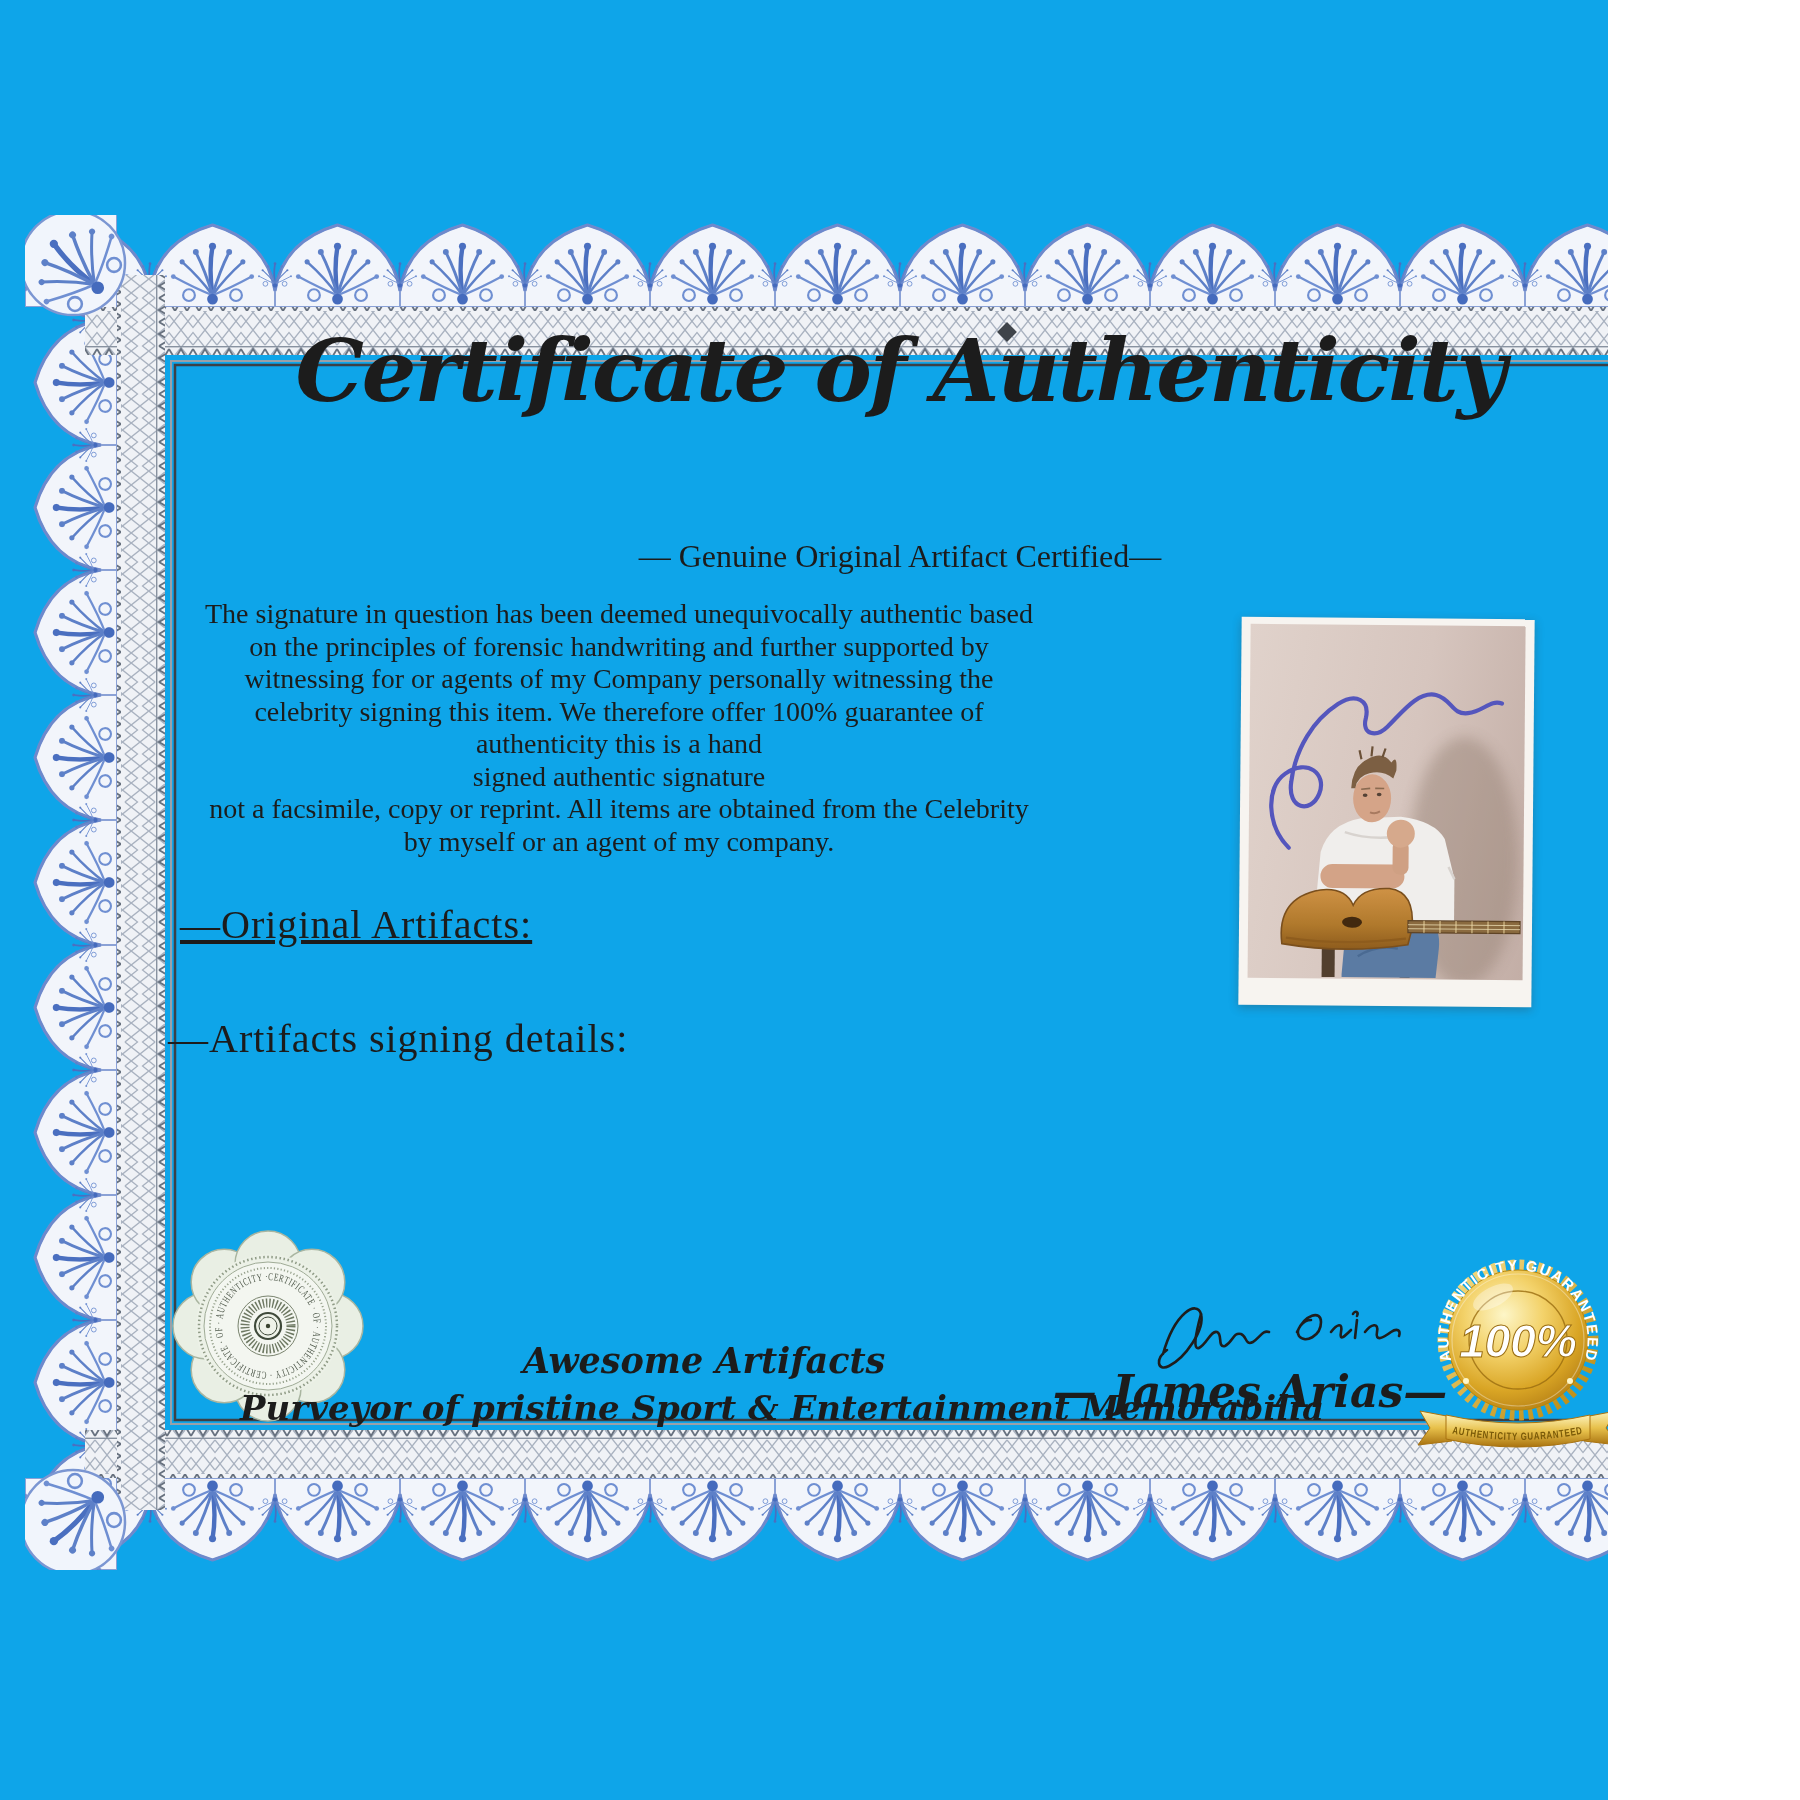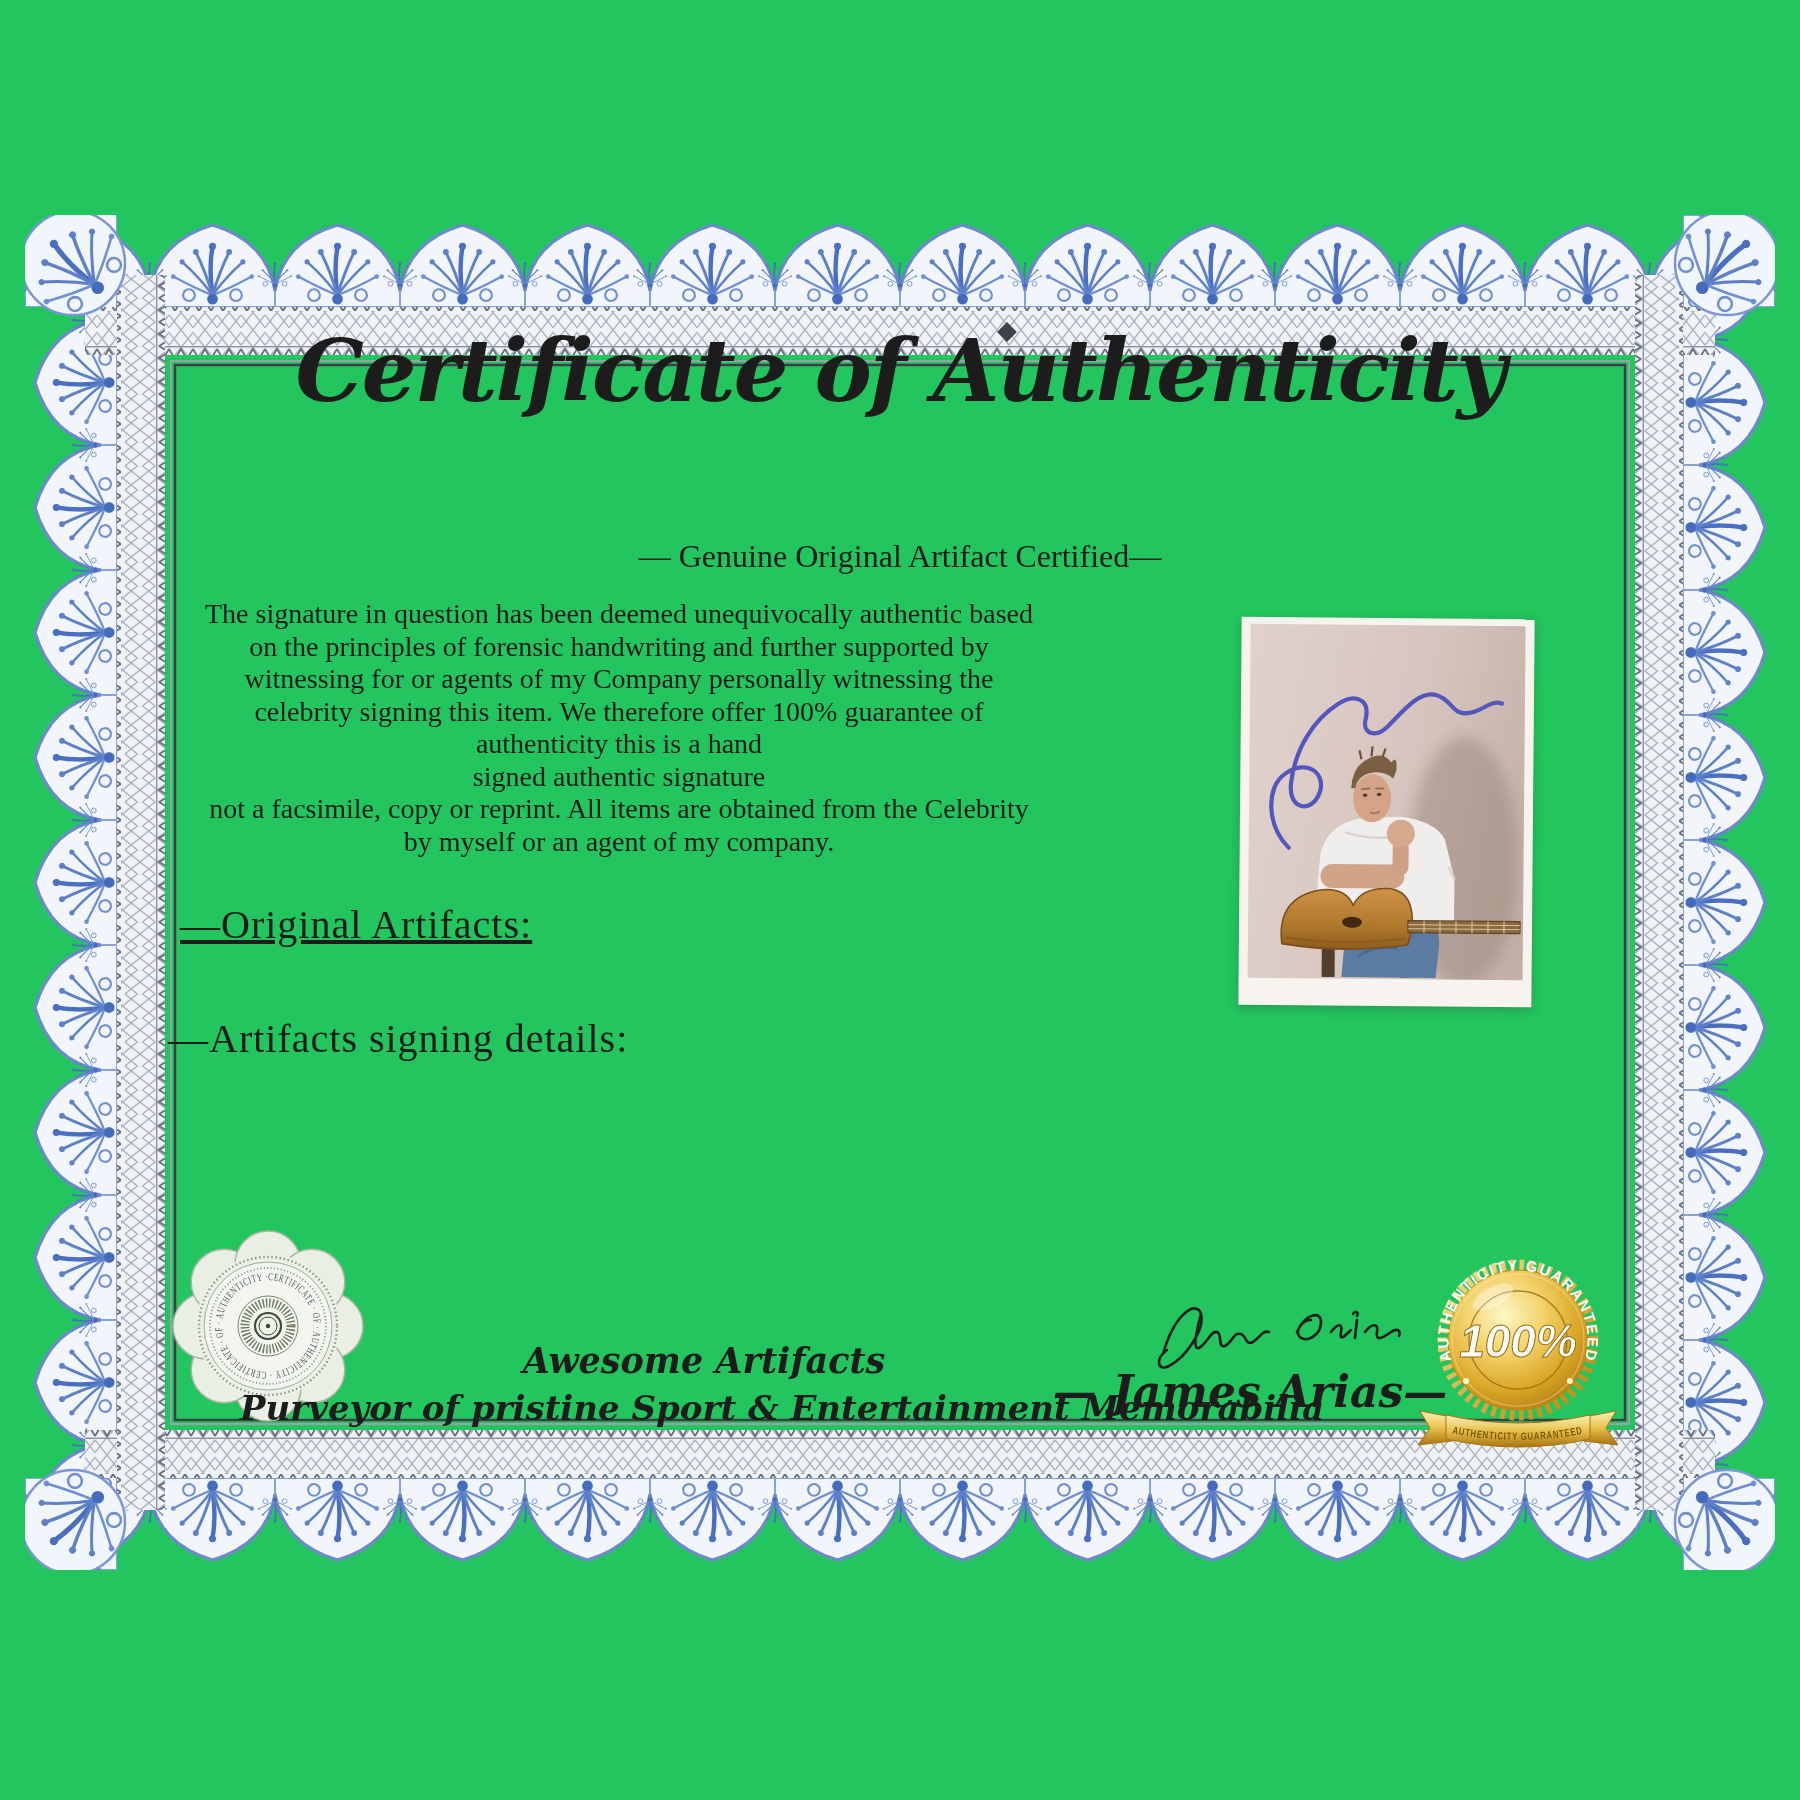--- a/index.html
+++ b/index.html
@@ -1,16 +1,16 @@
 <!DOCTYPE html>
 <html><head>
 <meta charset="utf-8">
 <style>
   html,body{margin:0;padding:0;background:#ffffff;}
-  .page{position:relative;width:1800px;height:1800px;background:#22c55e;overflow:hidden;
+  .page{position:relative;width:1608px;height:1800px;background:#0ea5e9;overflow:hidden;
         font-family:"Liberation Serif",serif;color:#1c1c1c;}
   .abs{position:absolute;}
   .title{left:162px;top:320px;width:1476px;text-align:center;
          font-family:"DejaVu Serif",serif;font-style:italic;font-weight:600;
          font-size:86px;letter-spacing:-2px;white-space:nowrap;}
   .subtitle{left:162px;top:538px;width:1476px;text-align:center;font-size:32px;white-space:nowrap;}
   .bodytext{left:186px;top:598px;width:866px;text-align:center;font-size:28px;line-height:32.5px;}
   .sec{font-size:40px;letter-spacing:1px;white-space:nowrap;}
   .sec1{left:180px;top:901px;text-decoration:underline;}
   .sec2{left:168px;top:1015px;}

